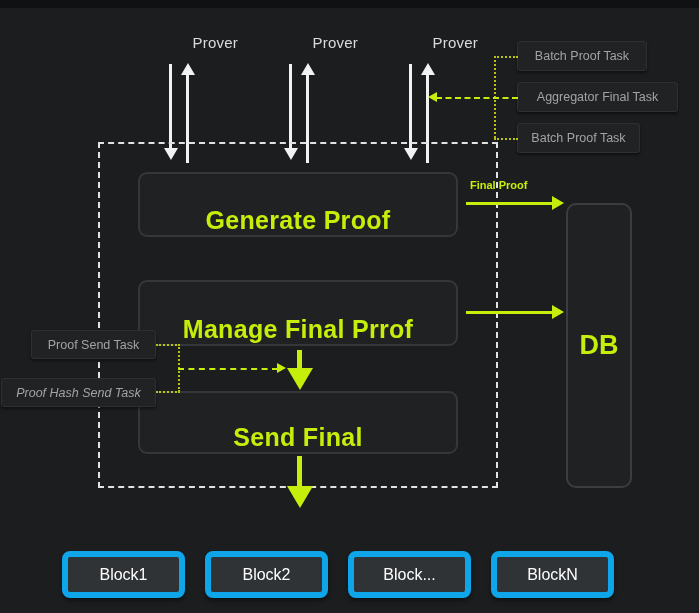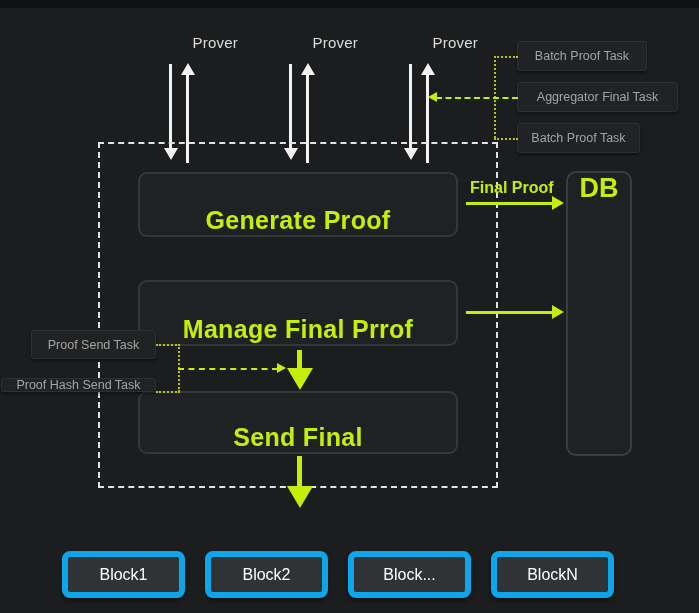--- a/index.html
+++ b/index.html
@@ -71,24 +71,26 @@
     font-weight: bold;
     letter-spacing: .3px;
   }
   .db-box {
     position: absolute;
     box-sizing: border-box;
     background: #1f2123;
     border: 2px solid #3a3e41;
     border-radius: 10px;
     display: flex;
+    align-items: center;
     justify-content: center;
     color: #c6ee0b;
     font-size: 27px;
     font-weight: bold;
+    margin-top: 32px;
   }
   
   .task-chip {
     position: absolute;
     box-sizing: border-box;
     background: #202224;
     border: 1px solid #2e3134;
     border-radius: 3px;
     display: flex;
     align-items: center;
@@ -132,21 +134,21 @@
   .g-head-down {
     position: absolute;
     width: 0; height: 0;
     border-left: 13px solid transparent;
     border-right: 13px solid transparent;
     border-top: 22px solid #c6ee0b;
   }
   .final-proof-label {
     position: absolute;
     color: #c6ee0b;
-    font-size: 16px;
+    font-size: 11px;
     font-weight: bold;
   }
   .layer-label {
     position: absolute;
     width: 140px;
     text-align: center;
     color: #e4e4e4;
     font-size: 16px;
     font-weight: bold;
   }
@@ -247,21 +249,21 @@
 
   <div class="g-line-h" style="left:466px; top:311px; width:88px;"></div>
   <div class="g-head-right" style="left:552px; top:305px;"></div>
 
   <div class="g-line-v" style="left:297px; top:350px; height:20px;"></div>
   <div class="g-head-down" style="left:287px; top:368px;"></div>
 
   <div class="task-chip" style="left:31px; top:330px; width:125px; height:29px;">
     <span>Proof Send Task</span>
   </div>
-  <div class="task-chip" style="left:1px; top:378px; width:155px; height:14px;">
+  <div class="task-chip" style="left:1px; top:378px; width:155px; height:29px;font-style:italic;">
     <span>Proof Hash Send Task</span>
   </div>
 
   <div class="y-dot-v" style="left:178px; top:344px; height:48px;"></div>
   <div class="y-dot-h" style="left:156px; top:344px; width:24px;"></div>
   <div class="y-dot-h" style="left:156px; top:391px; width:24px;"></div>
   <div class="y-dash-h" style="left:178px; top:368px; width:100px;"></div>
   <div class="y-head-right" style="left:277px; top:363px;"></div>
 
   <div class="g-line-v" style="left:297px; top:456px; height:32px;"></div>

